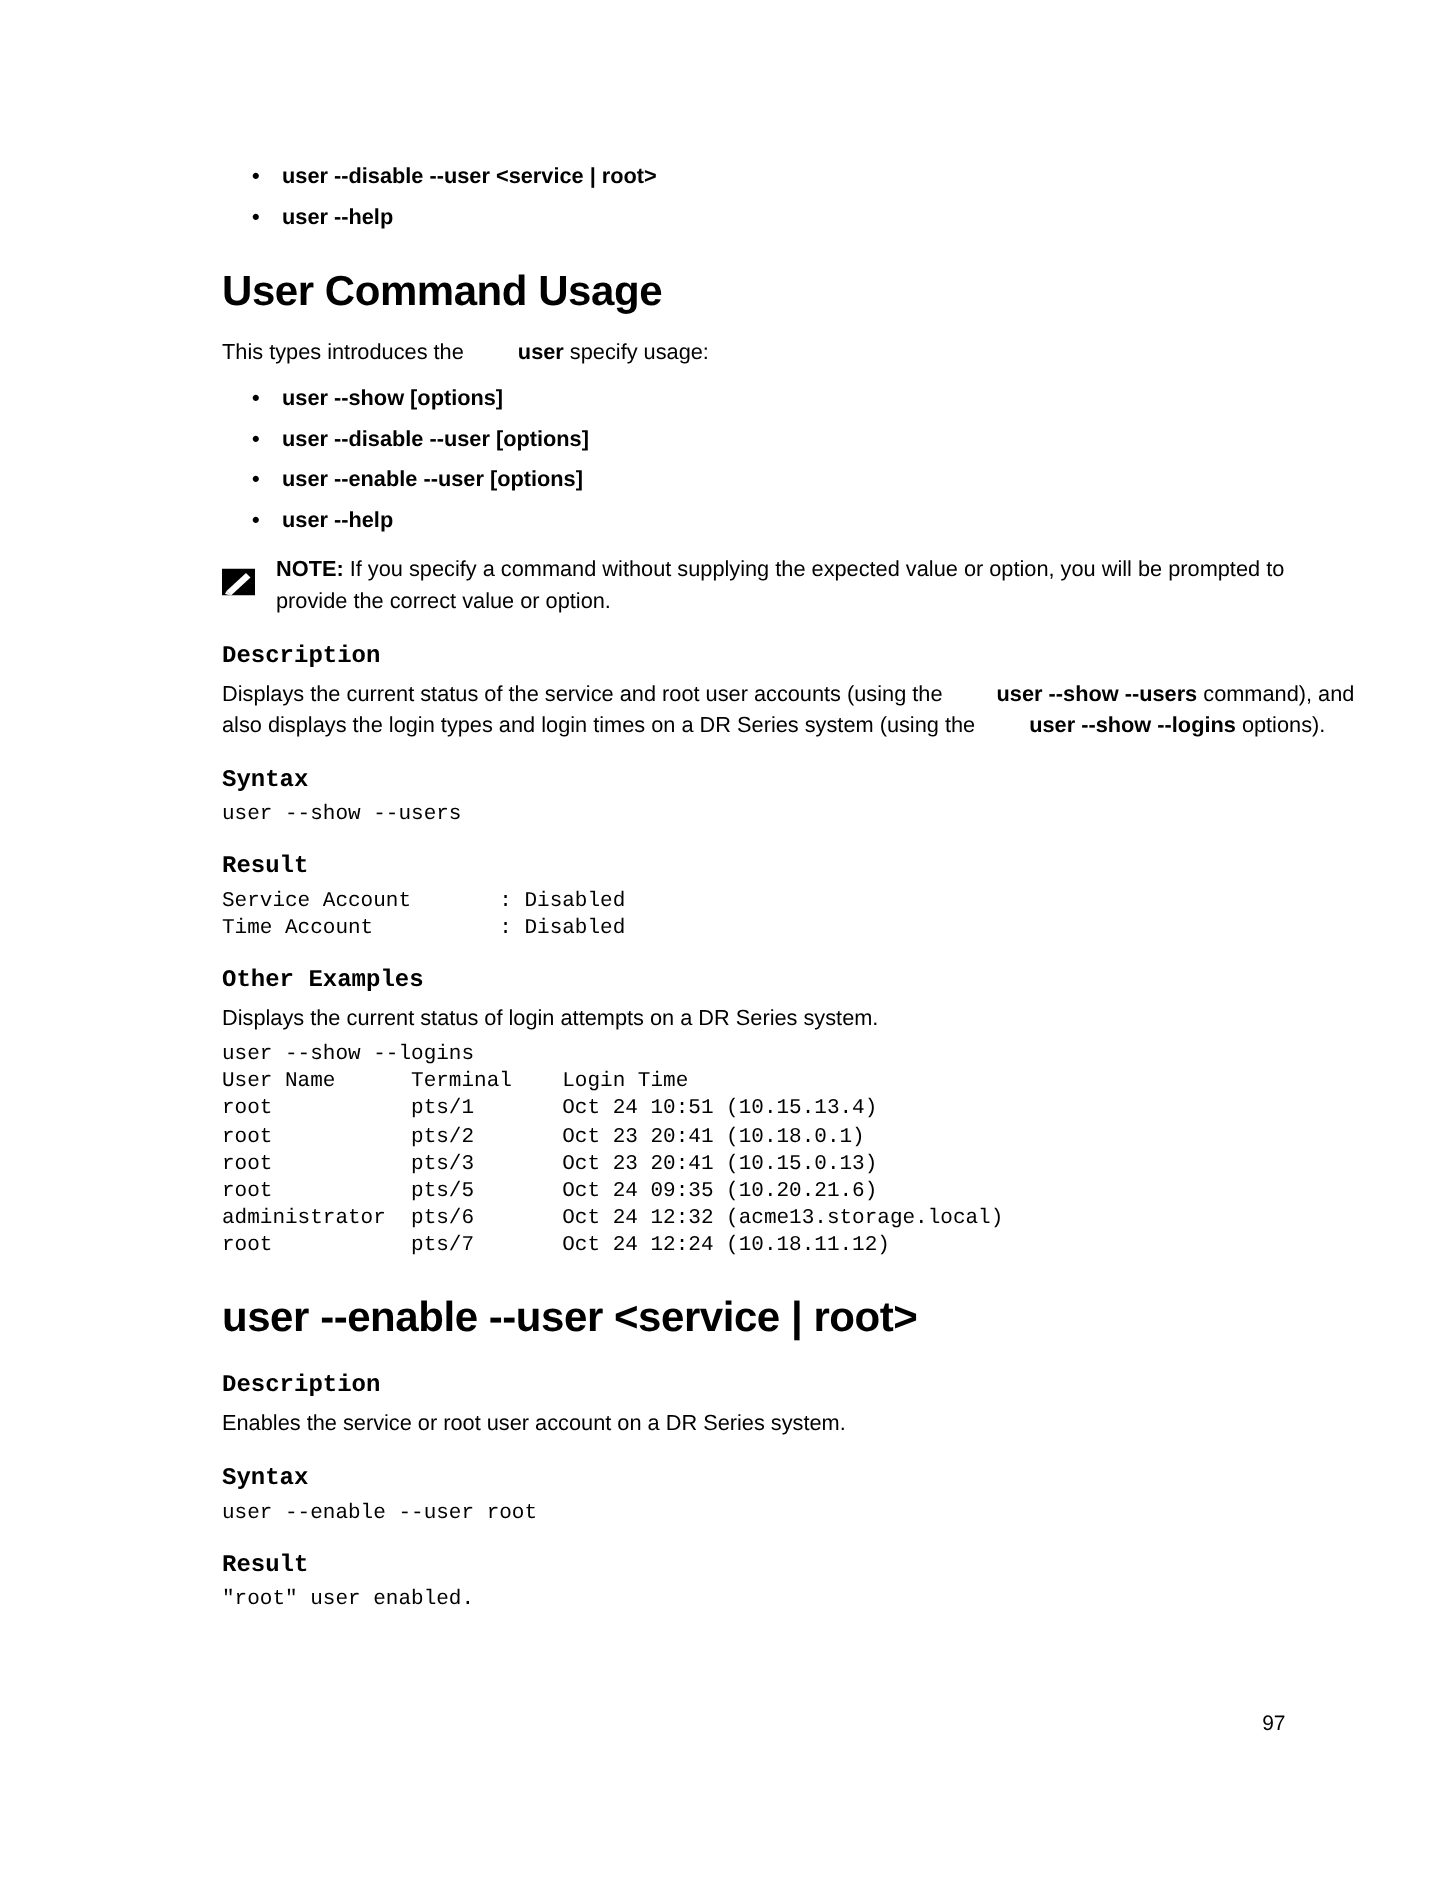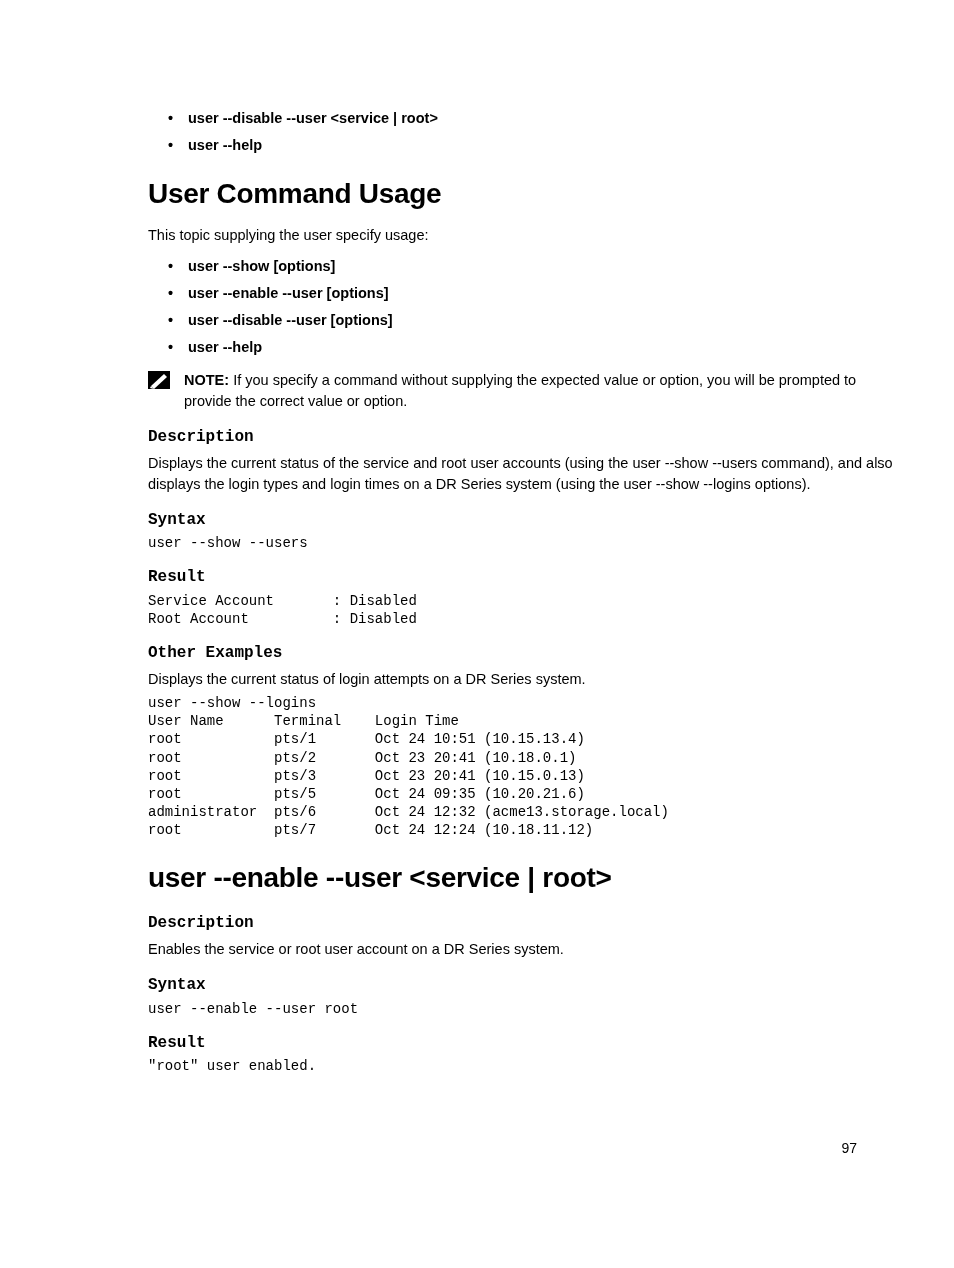--- a/index.html
+++ b/index.html
@@ -52,25 +52,26 @@
     font-weight: bold;
     font-size: 16px;
     margin: 14px 0 2px 0;
     font-stretch: condensed;
   }
   p.body {
     margin: 4px 0 10px 0;
     font-size: 14.5px;
   }
   p.body .cmd {
-    font-weight: normal;
+    font-weight: bold;
+    margin-left: 32px;
   }
   .note-row {
     display: flex;
-    align-items: flex-start;
+    align-items: center;
     margin: 8px 0 4px 0;
   }
   .note-icon {
     flex: 0 0 auto;
     margin-right: 14px;
     margin-top: 1px;
   }
   .note-text {
     font-size: 14.5px;
     line-height: 1.45;
@@ -98,27 +99,27 @@
 <div class="page">
 
   <ul class="bullets">
     <li>user --disable --user &lt;service | root&gt;</li>
     <li>user --help</li>
   </ul>
 
   <h2 class="section">User Command Usage</h2>
 
   <p class="body">
-    <span>This topic supplying the </span><span class="cmd">user</span><span> specify usage:</span>
+    <span>This types introduces the </span><span class="cmd">user</span><span> specify usage:</span>
   </p>
 
   <ul class="bullets">
     <li>user --show [options]</li>
+    <li>user --disable --user [options]</li>
     <li>user --enable --user [options]</li>
-    <li>user --disable --user [options]</li>
     <li>user --help</li>
   </ul>
 
   <div class="note-row">
     <span class="note-icon">
       <svg width="22" height="18" viewBox="0 0 22 18">
         <rect x="0" y="0" width="22" height="18" fill="#000"></rect>
         <path d="M3 15 L16 3 L19 6 L6 18 Z" fill="#fff"></path>
         <path d="M3 15 L6 18 L2 17 Z" fill="#fff"></path>
       </svg>
@@ -132,21 +133,21 @@
   <h3 class="sub">Description</h3>
   <p class="body">
     <span>Displays the current status of the service and root user accounts (using the </span><span class="cmd">user --show --users</span><span> command), and also displays the login types and login times on a DR Series system (using the </span><span class="cmd">user --show --logins</span><span> options).</span>
   </p>
 
   <h3 class="sub">Syntax</h3>
   <pre class="mono">user --show --users</pre>
 
   <h3 class="sub">Result</h3>
   <pre class="mono">Service Account       : Disabled
-Root Account          : Disabled</pre>
+Time Account          : Disabled</pre>
 
   <h3 class="sub">Other Examples</h3>
   <p class="body" style="margin-bottom:4px;">Displays the current status of login attempts on a DR Series system.</p>
   <pre class="mono">user --show --logins
 User Name      Terminal    Login Time
 root           pts/1       Oct 24 10:51 (10.15.13.4)
 root           pts/2       Oct 23 20:41 (10.18.0.1)
 root           pts/3       Oct 23 20:41 (10.15.0.13)
 root           pts/5       Oct 24 09:35 (10.20.21.6)
 administrator  pts/6       Oct 24 12:32 (acme13.storage.local)

